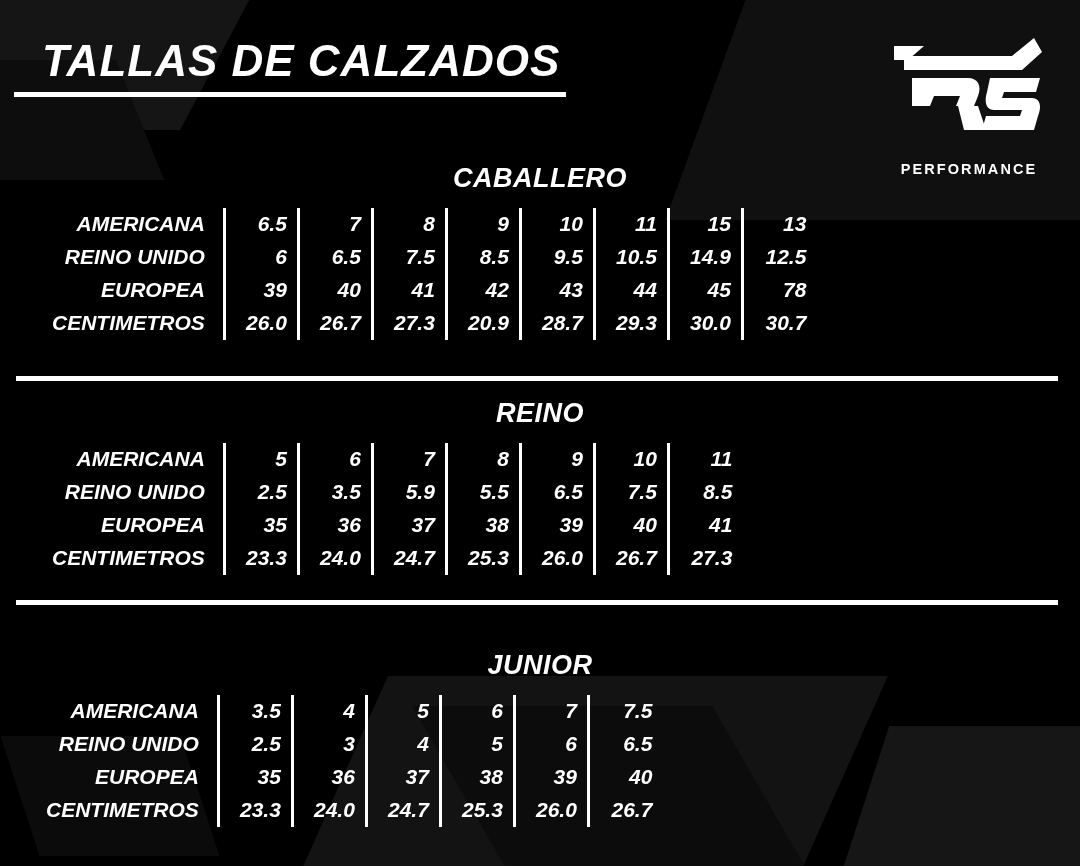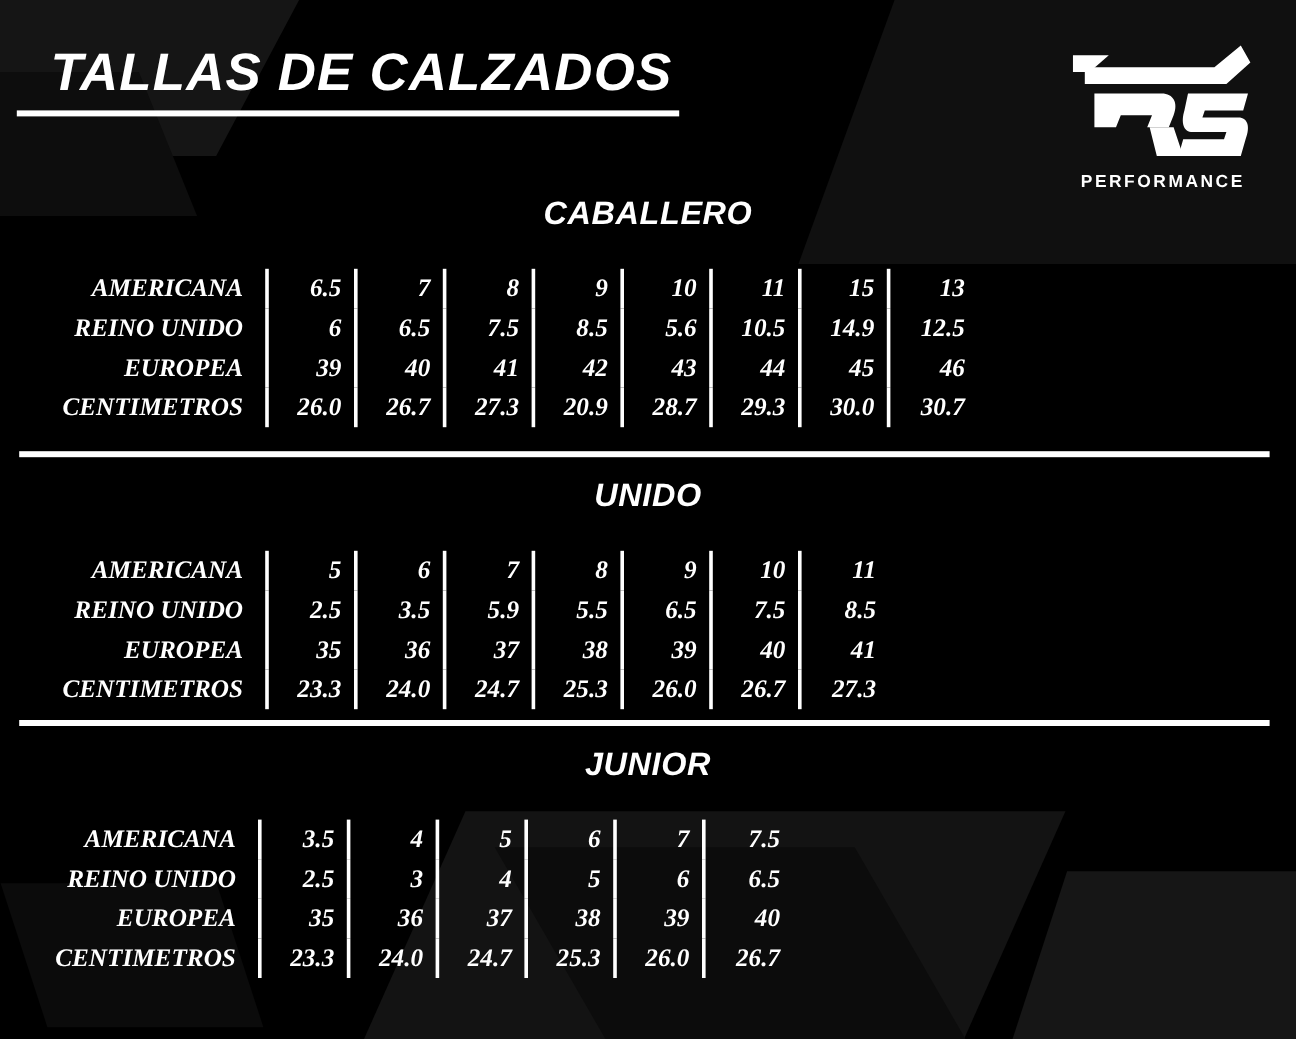--- a/index.html
+++ b/index.html
@@ -80,40 +80,39 @@
 
   
   .logo {
     position: absolute;
     right: 36px; top: 26px;
     width: 150px;
     text-align: center;
   }
   .logo svg { display: block; }
   .logo-word {
-    margin-top: 3px;
+    margin-top: 20px;
     font-size: 14.5px;
     font-weight: bold;
     letter-spacing: 2.1px;
   }
 
   
   .section { position: absolute; left: 0; right: 0; }
   .section-title {
     text-align: center;
     font-size: 27px;
     font-weight: bold;
     font-style: italic;
     letter-spacing: 0.5px;
   }
 
   table.size-table {
     border-collapse: collapse;
-    margin-top: 30px;
-    font-family: Liberation Serif, serif;
+    margin-top: 14px;
   }
   table.size-table td {
     font-size: 21px;
     font-weight: bold;
     font-style: italic;
     text-align: right;
     padding: 3px 10px 3px 10px;
     white-space: nowrap;
     line-height: 1.28;
   }
@@ -130,21 +129,21 @@
     position: absolute;
     height: 5px;
     background: #fff;
   }
 
   
   #sec-caballero { top: 163px; }
   #sec-caballero .table-wrap { margin-left: 42px; }
   #sec-dama { top: 398px; }
   #sec-dama .table-wrap { margin-left: 42px; }
-  #sec-junior { top: 622px; }
+  #sec-junior { top: 650px; }
   #sec-junior .table-wrap { margin-left: 36px; }
 
   #div-1 { left: 16px; right: 22px; top: 376px; }
   #div-2 { left: 16px; right: 22px; top: 600px; }
 </style>
 </head>
 <body>
 
 <div class="bg">
   <div class="shard s1"></div>
@@ -194,56 +193,56 @@
             <td class="cell">11</td>
             <td class="cell">15</td>
             <td class="cell">13</td>
           </tr>
           <tr>
             <td class="rowhead">REINO UNIDO</td>
             <td class="cell">6</td>
             <td class="cell">6.5</td>
             <td class="cell">7.5</td>
             <td class="cell">8.5</td>
-            <td class="cell">5.6</td>
+            <td class="cell">9.5</td>
             <td class="cell">10.5</td>
             <td class="cell">14.9</td>
             <td class="cell">12.5</td>
           </tr>
           <tr>
             <td class="rowhead">EUROPEA</td>
             <td class="cell">39</td>
             <td class="cell">40</td>
             <td class="cell">41</td>
             <td class="cell">42</td>
             <td class="cell">43</td>
             <td class="cell">44</td>
             <td class="cell">45</td>
-            <td class="cell">46</td>
+            <td class="cell">78</td>
           </tr>
           <tr>
             <td class="rowhead">CENTIMETROS</td>
             <td class="cell">26.0</td>
             <td class="cell">26.7</td>
             <td class="cell">27.3</td>
             <td class="cell">20.9</td>
             <td class="cell">28.7</td>
             <td class="cell">29.3</td>
             <td class="cell">30.0</td>
             <td class="cell">30.7</td>
           </tr>
         </tbody>
       </table>
     </div>
   </div>
 
   <div class="divider" id="div-1"></div>
 
   <div class="section" id="sec-dama">
-    <div class="section-title">UNIDO</div>
+    <div class="section-title">REINO</div>
     <div class="table-wrap">
       <table class="size-table">
         <tbody>
           <tr>
             <td class="rowhead">AMERICANA</td>
             <td class="cell">5</td>
             <td class="cell">6</td>
             <td class="cell">7</td>
             <td class="cell">8</td>
             <td class="cell">9</td>

